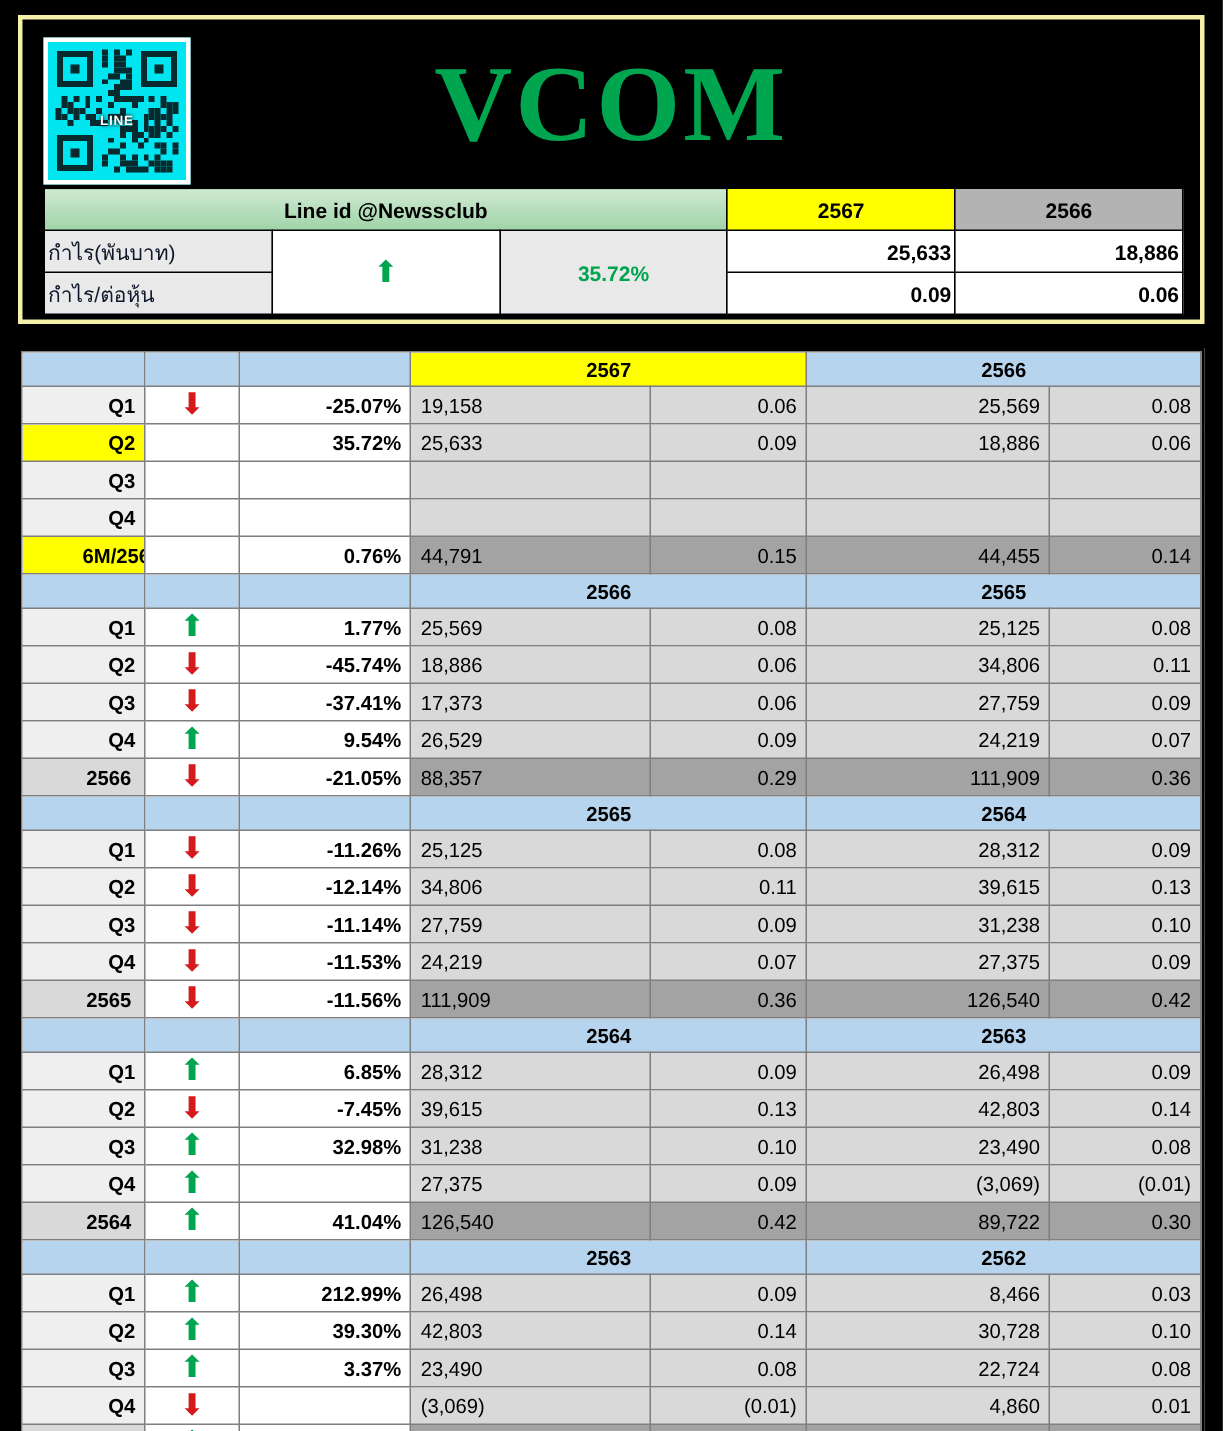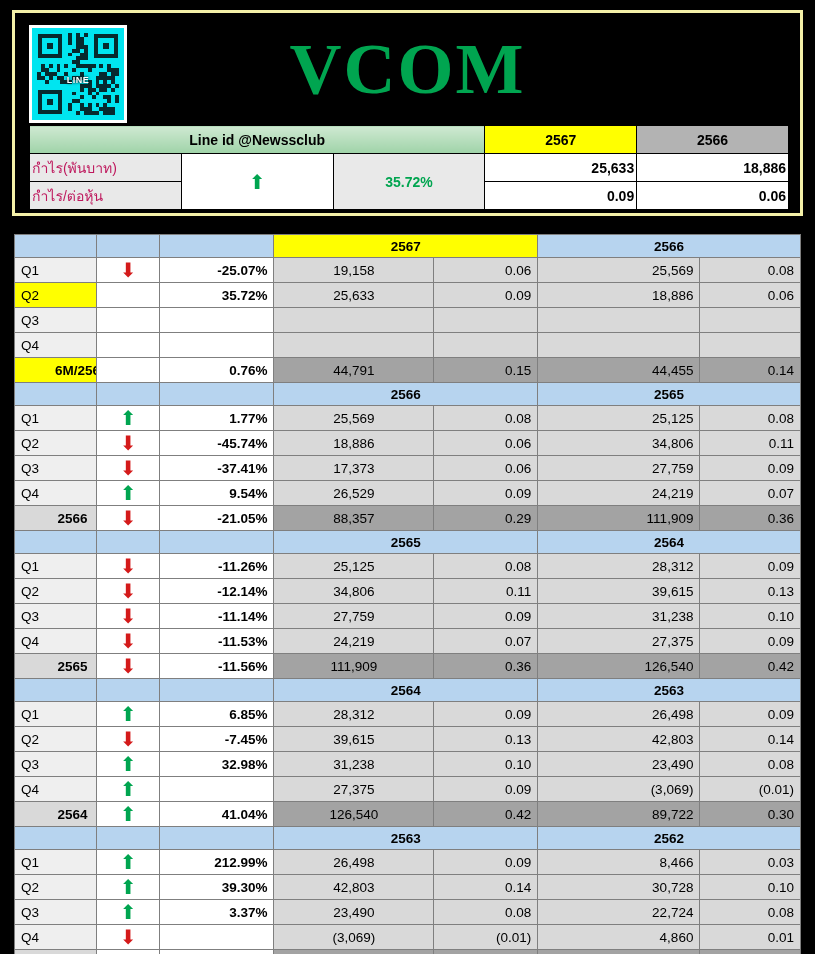--- a/index.html
+++ b/index.html
@@ -102,21 +102,21 @@
     font-weight: bold;
   }
   .cell-gray-hdr {
     background: #b3b3b3;
     text-align: center;
     font-weight: bold;
   }
   .cell-label {
     background: #e9e9e9;
     font-size: 14px;
-    color: #be185d;
+    color: #0f172a;
     text-align: left;
   }
   .cell-arrow {
     background: #ffffff;
     text-align: center;
   }
   .cell-pct {
     background: #e9e9e9;
     text-align: center;
     font-weight: bold;
@@ -159,24 +159,24 @@
   }
   table.main td {
     border: 1px solid #7f7f7f;
     height: 25px;
     font-size: 13.5px;
     color: #000;
     padding: 0 6px;
     white-space: nowrap;
     overflow: hidden;
   }
-  .c-q      { width: 76px;  text-align: left;  font-weight: normal; background: #efefef; }
+  .c-q      { width: 76px;  text-align: right;  font-weight: bold; background: #efefef; }
   .c-arrow  { width: 58px;  text-align: center; background: #ffffff; }
   .c-pct    { width: 106px; text-align: right; font-weight: bold; font-size: 14.5px; padding-right: 8px; background:#ffffff; }
-  .c-num    { width: 148px; text-align: center; background: #d9d9d9; padding-right: 8px; }
+  .c-num    { width: 148px; text-align: left; background: #d9d9d9; padding-right: 8px; }
   .c-eps    { width: 96px;  text-align: right; background: #d9d9d9; padding-right: 8px; }
   .c-num2   { width: 150px; text-align: right; background: #d9d9d9; padding-right: 8px; }
   .c-eps2   { width: 96px;  text-align: right; background: #d9d9d9; padding-right: 8px; }
 
   .pos { color: #00a550; }
   .neg { color: #e01b1b; }
 
   tr.section-head td { background: #b7d4ef; height: 23px; font-weight: bold; text-align: center; }
   tr.section-head td.blank { background: #b7d4ef; }
   tr.section-head td.yellow { background: #ffff00; }

